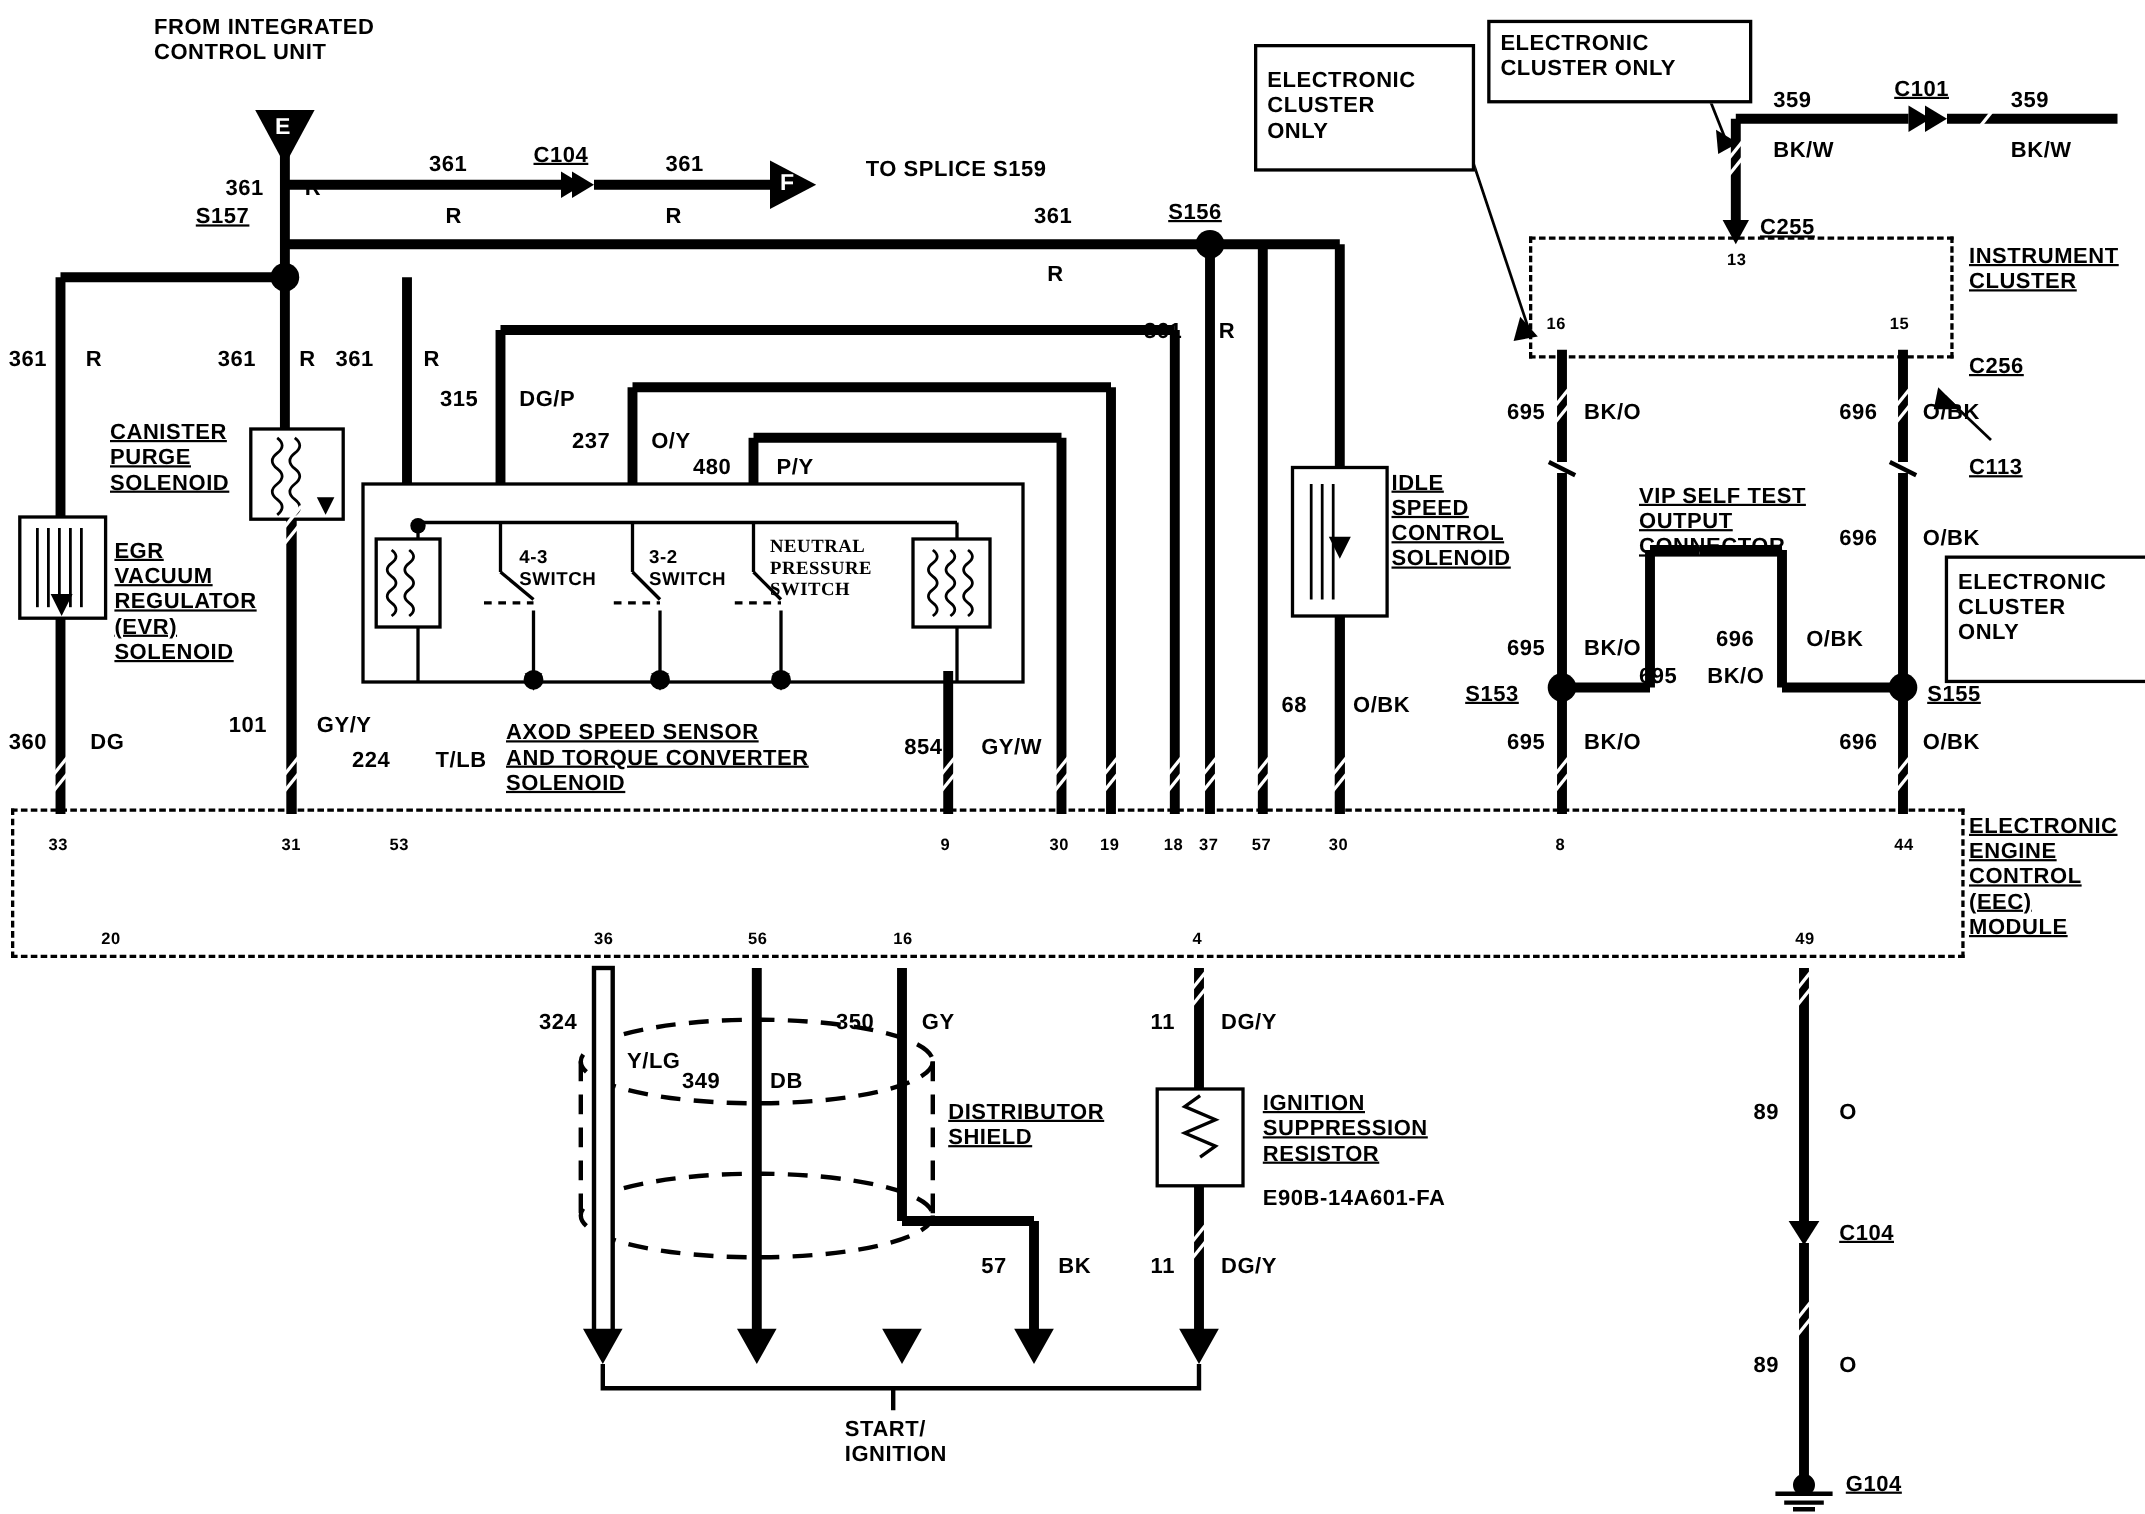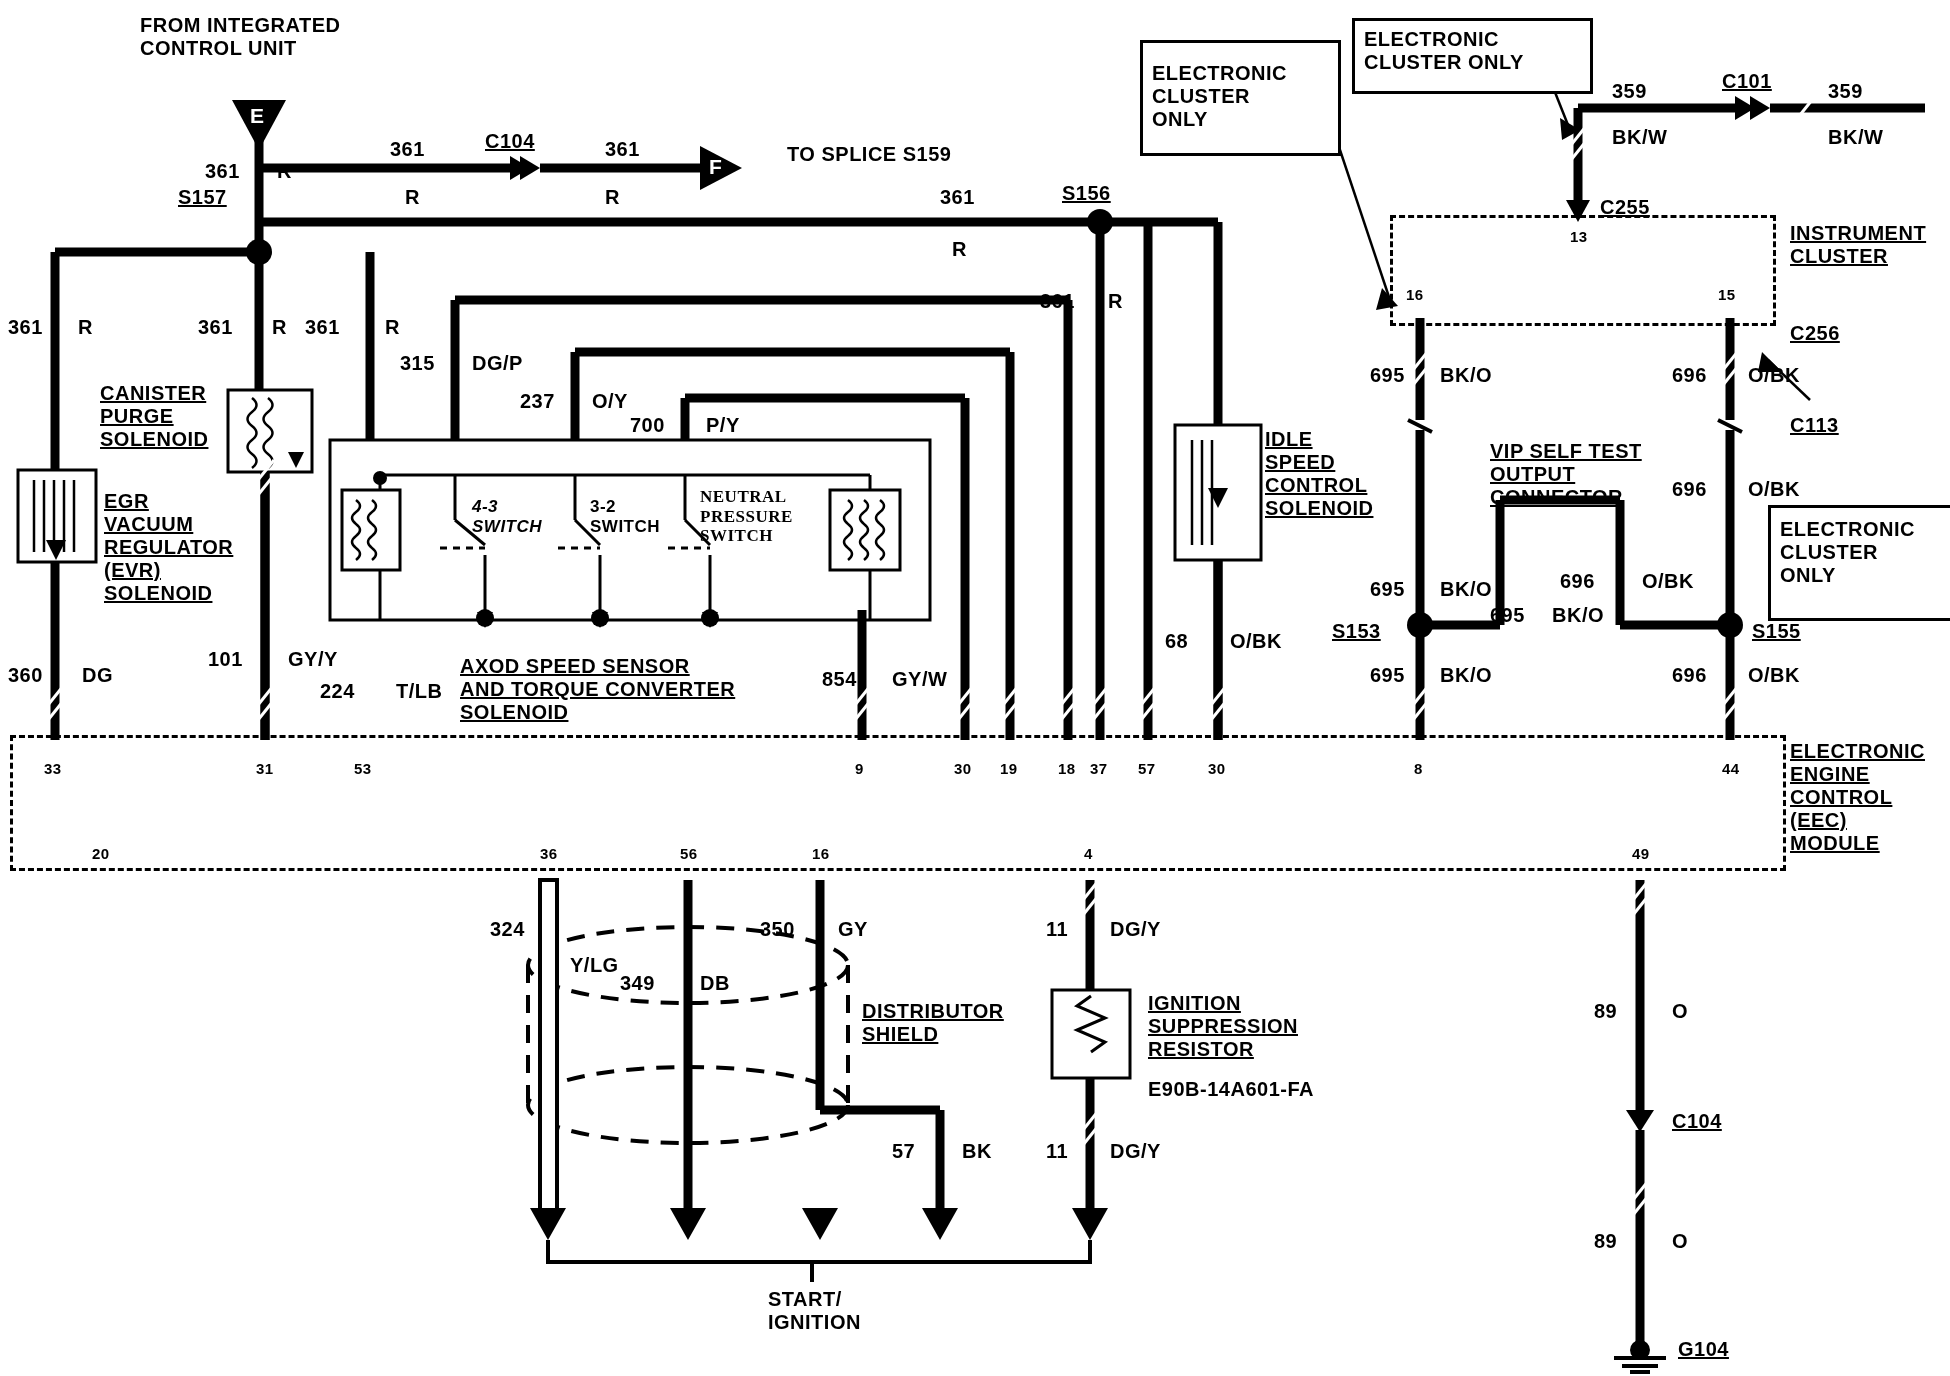--- a/index.html
+++ b/index.html
@@ -351,24 +351,24 @@
 <div class="lbl u" style="left:104px;top:490px;">EGR
 VACUUM
 REGULATOR
 (EVR)
 SOLENOID</div>
 
 <div class="lbl" style="left:400px;top:352px;">315</div>
 <div class="lbl" style="left:472px;top:352px;">DG/P</div>
 <div class="lbl" style="left:520px;top:390px;">237</div>
 <div class="lbl" style="left:592px;top:390px;">O/Y</div>
-<div class="lbl" style="left:630px;top:414px;">700</div>
+<div class="lbl" style="left:630px;top:414px;">480</div>
 <div class="lbl" style="left:706px;top:414px;">P/Y</div>
 
-<div class="lbl sm" style="left:472px;top:497px;font-style:italic;">4-3
+<div class="lbl sm" style="left:472px;top:497px;">4-3
 SWITCH</div>
 <div class="lbl sm" style="left:590px;top:497px;">3-2
 SWITCH</div>
 <div class="lbl sm" style="left:700px;top:487px;font-family:Liberation Serif, serif;">NEUTRAL
 PRESSURE
 SWITCH</div>
 
 <div class="lbl u" style="left:460px;top:655px;">AXOD SPEED SENSOR
 AND TORQUE CONVERTER
 SOLENOID</div>

